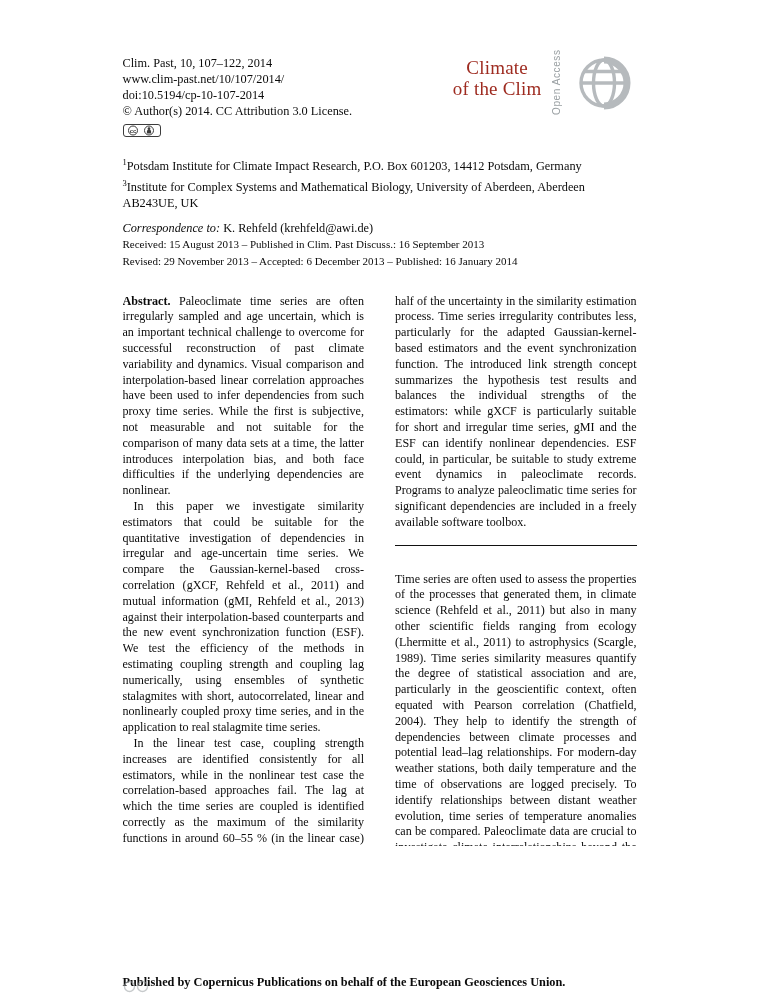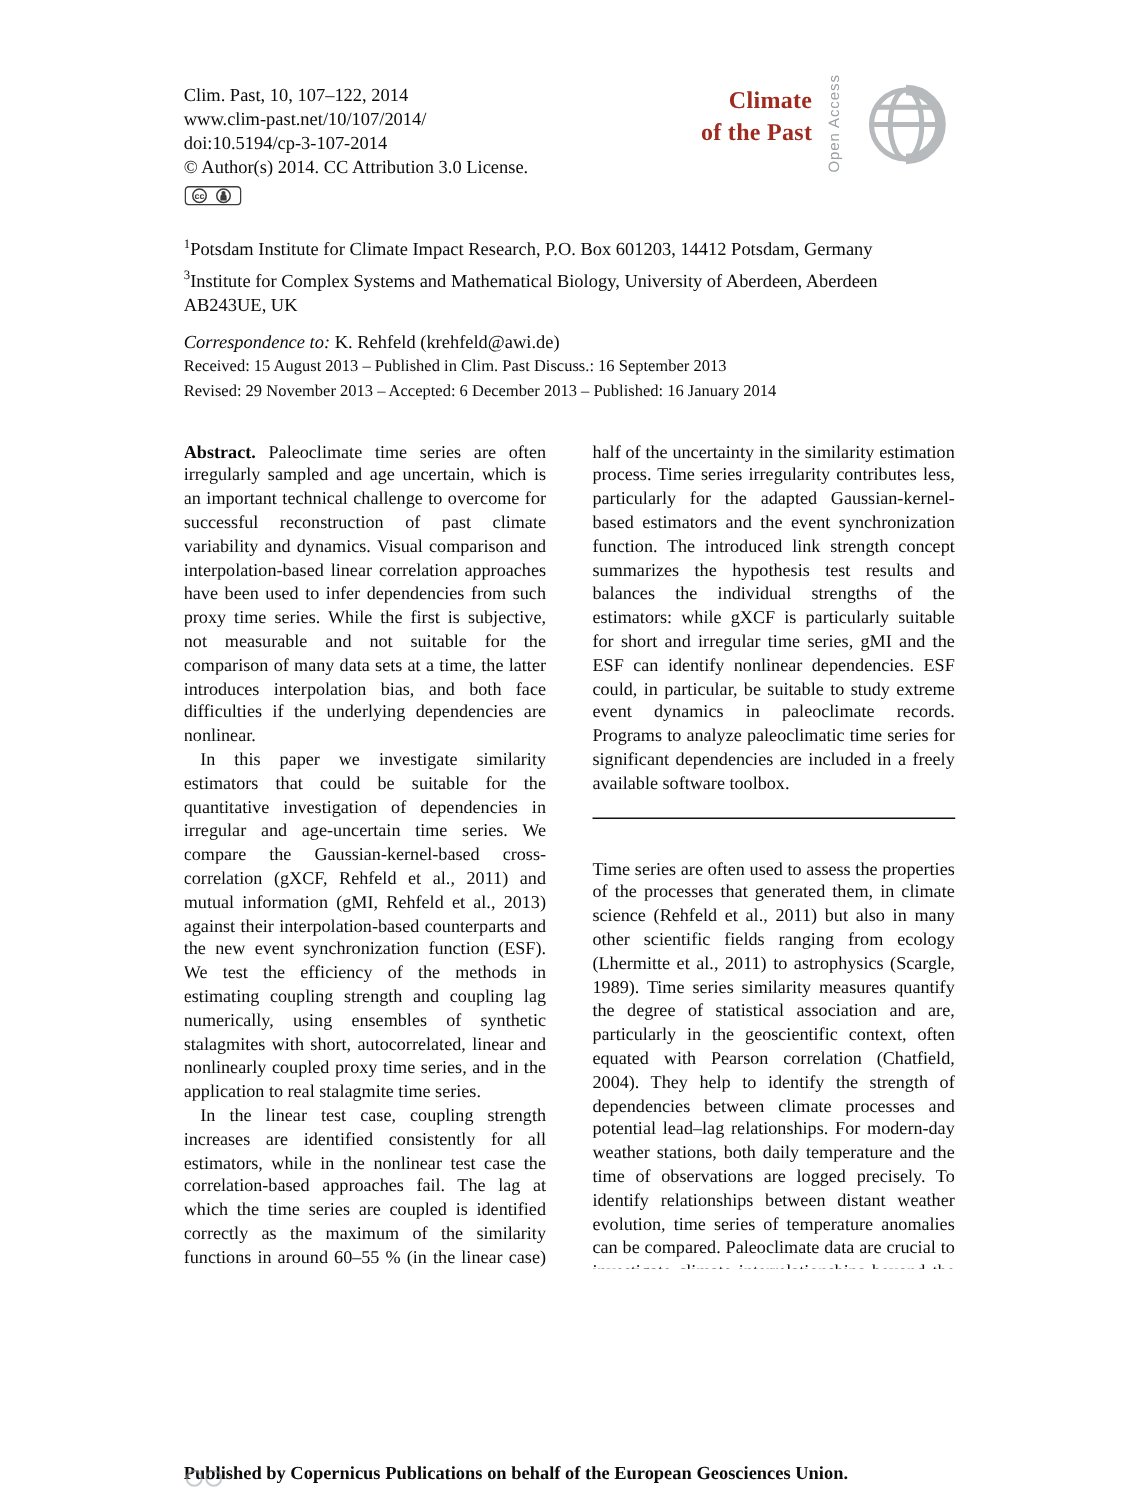--- a/index.html
+++ b/index.html
@@ -9,21 +9,21 @@
     background:#ffffff; color:#0b0b0b; overflow:hidden;
     font-family:"Liberation Serif","DejaVu Serif",serif;
     padding:55px 57px 0 57px;
   }
   
   .topbar { display:flex; justify-content:space-between; align-items:flex-start; }
   .cite { font-size:12.3px; line-height:16px; }
   .cc-badge { margin-top:5px; display:block; }
   .journal-block { display:flex; align-items:flex-start; gap:9px; margin-top:-6px; }
   .journal-name {
-    text-align:right; font-size:16px; line-height:21px; font-weight:700;
+    text-align:center; font-size:19px; line-height:21px; font-weight:400;
     margin-top:8px; letter-spacing:.2px;
   }
   .open-access {
     writing-mode:vertical-rl; transform:rotate(180deg);
     font-family:"Liberation Sans","DejaVu Sans",sans-serif;
     font-size:10px; color:#9aa0a3; letter-spacing:.6px; height:66px; text-align:center;
   }
   
   .title { font-size:19.5px; line-height:23px; font-weight:bold; margin-top:58px; }
   .authors { font-size:13px; font-weight:bold; margin-top:16px; }
@@ -49,38 +49,38 @@
 </style>
 </head>
 <body>
 
 <div class="page">
 
   <div class="topbar">
     <div class="cite">
       <div>Clim. Past, 10, 107–122, 2014</div>
       <div>www.clim-past.net/10/107/2014/</div>
-      <div>doi:10.5194/cp-3-107-2014</div>
+      <div>doi:10.5194/cp-10-107-2014</div>
       <div>© Author(s) 2014. CC Attribution 3.0 License.</div>
       <span class="cc-badge">
         <svg width="38" height="13" viewBox="0 0 38 13">
           <rect x="0.5" y="0.5" width="37" height="12" rx="2.5" fill="#ffffff" stroke="#3c3c3c"></rect>
           <circle cx="10" cy="6.5" r="4.5" fill="none" stroke="#3c3c3c"></circle>
           <text x="10" y="8.7" font-size="6" text-anchor="middle" fill="#3c3c3c" font-family="Liberation Sans, sans-serif" font-weight="bold">cc</text>
           <circle cx="26" cy="6.5" r="4.5" fill="none" stroke="#3c3c3c"></circle>
           <circle cx="26" cy="4.7" r="1.4" fill="#3c3c3c"></circle>
           <path d="M23.9 9.6 v-2.1 a2.1 2.1 0 0 1 4.2 0 v2.1 z" fill="#3c3c3c"></path>
         </svg>
       </span>
     </div>
 
     <div class="journal-block">
       <div class="journal-name" style="color:#9e2b20;">
         <div>Climate</div>
-        <div>of the Past</div>
+        <div>of the Clim</div>
       </div>
       <div class="open-access">Open Access</div>
       <span>
         <svg width="66" height="66" viewBox="0 0 66 66">
           <g stroke="#b6babd" fill="none" stroke-width="3.4">
             <circle cx="33" cy="34" r="23"></circle>
             <ellipse cx="33" cy="34" rx="10.5" ry="23"></ellipse>
             <path d="M10 34 h46"></path>
             <path d="M14 22.5 h38"></path>
           </g>

